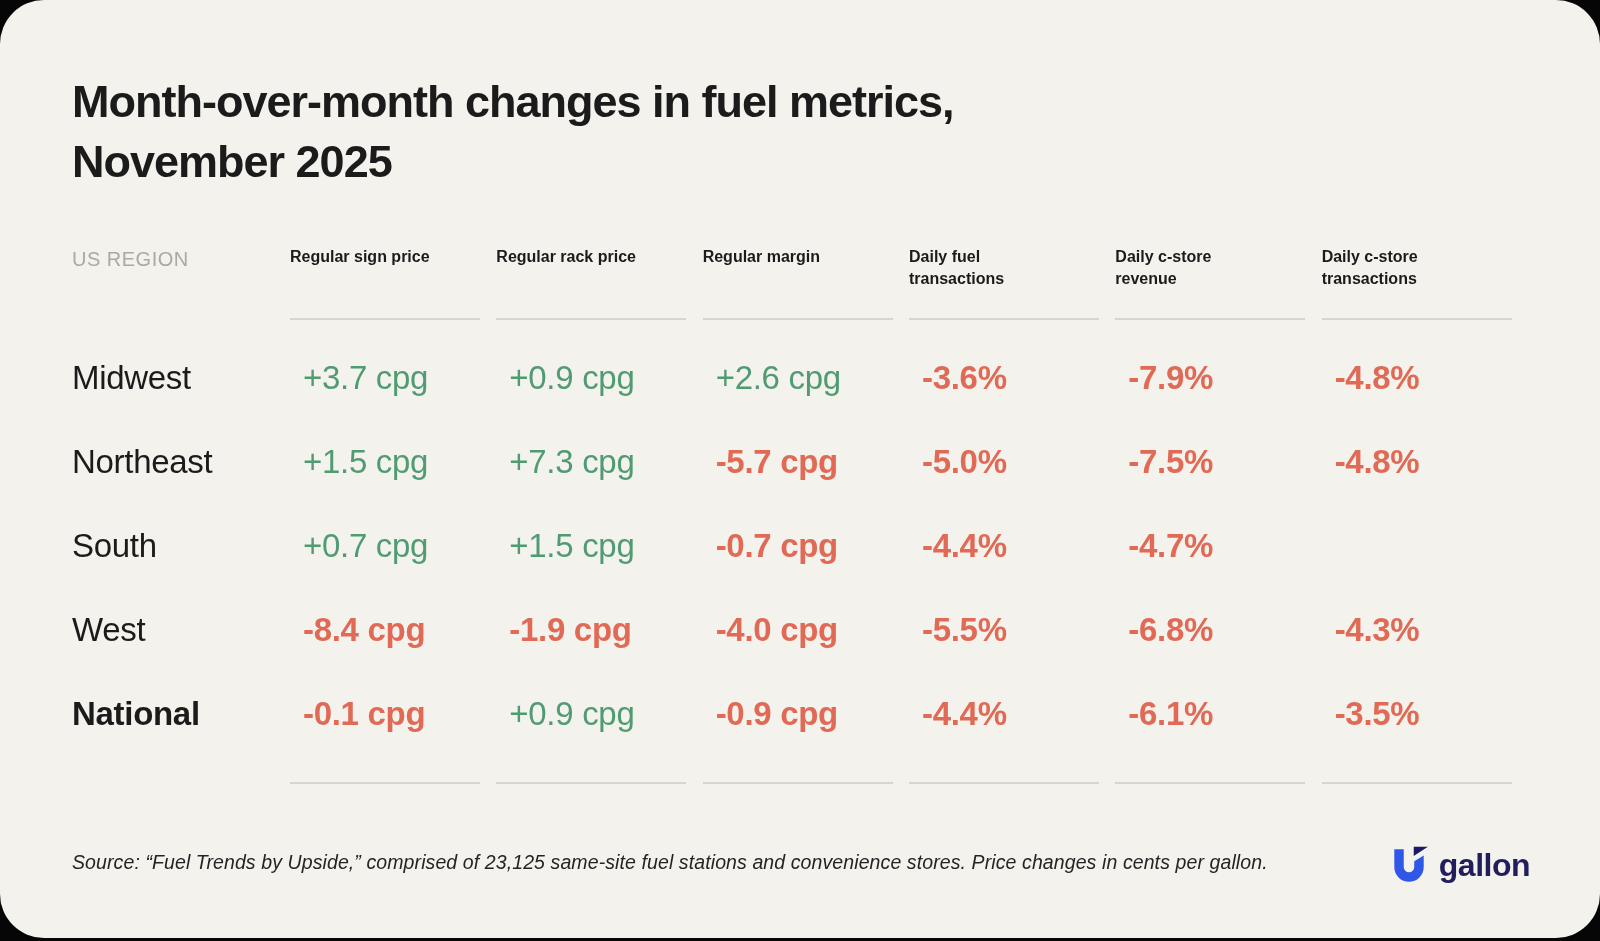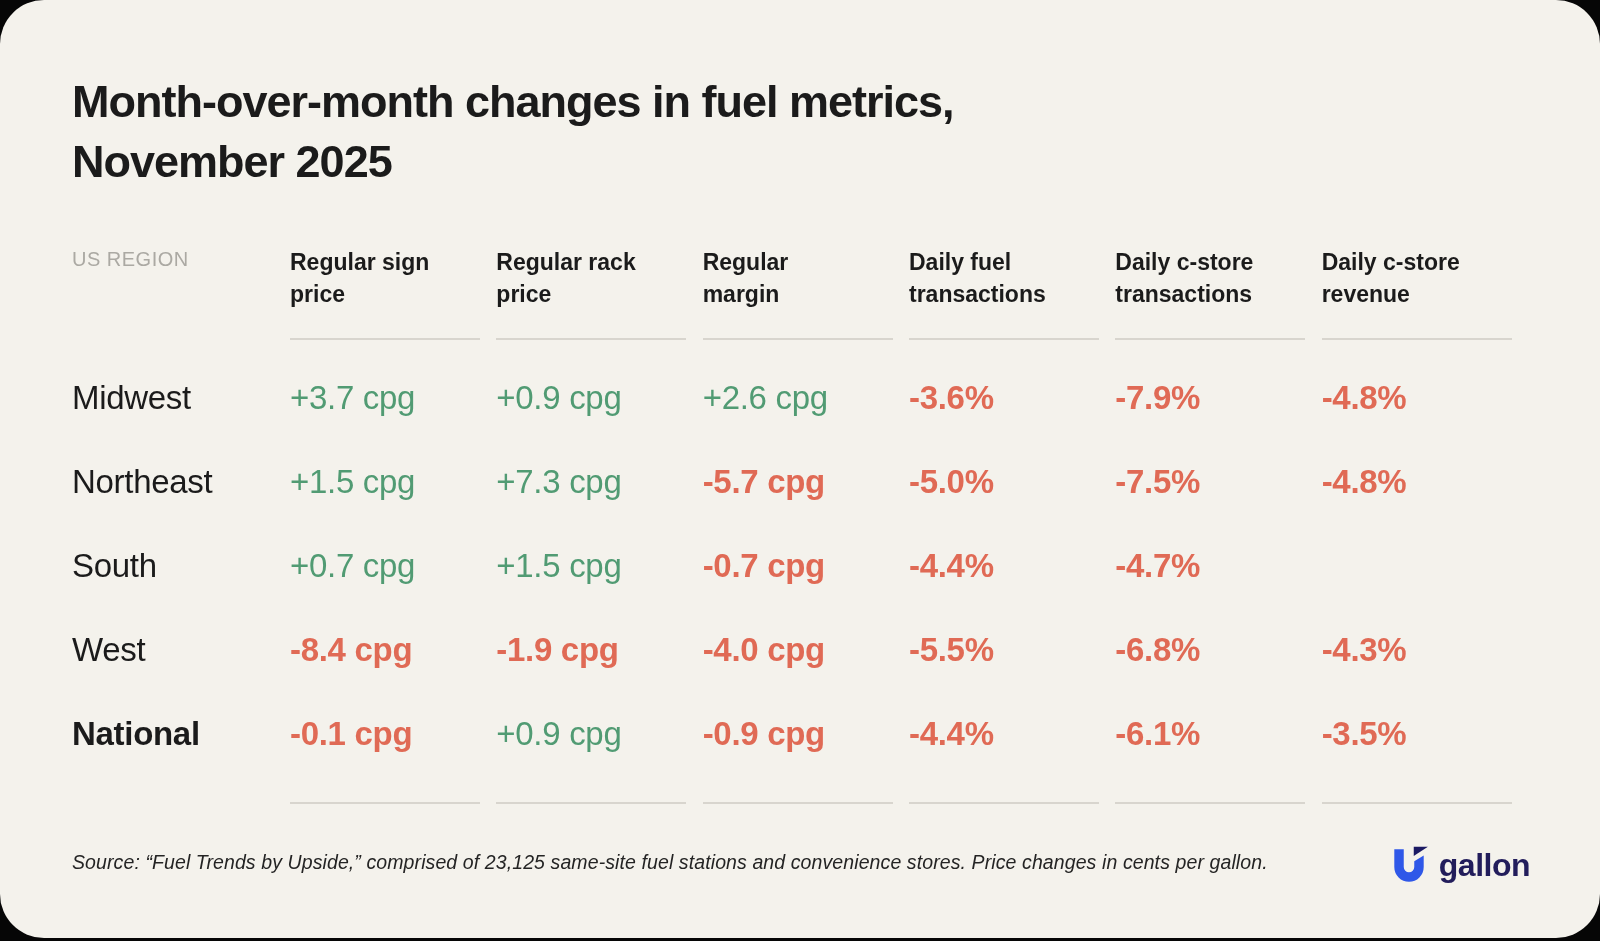--- a/index.html
+++ b/index.html
@@ -30,21 +30,21 @@
   }
   
   .grid-row {
     display: grid;
     grid-template-columns: 218px repeat(6, 1fr);
     align-items: end;
   }
   .thead { margin-top: 54px; }
   .th {
     position: relative;
-    font-size: 23px;
+    font-size: 16px;
     font-weight: 700;
     line-height: 1.4;
     color: var(--text, #1B1B1B);
     padding-bottom: 30px;
     align-self: stretch;
     display: flex;
     flex-direction: column;
     justify-content: flex-start;
   }
   .th-label { display: block; max-width: 160px; }
@@ -60,21 +60,21 @@
   }
   .rule {
     position: absolute;
     left: 0; bottom: 0;
     display: block;
     width: 190px;
     height: 2px;
     background: var(--rule, #D8D5CE);
   }
   .tbody { margin-top: 16px; }
-  .tr { height: 84px; align-items: center; }
+  .tr { height: 84px; align-items: center; gap: 13px; }
   .region {
     font-size: 33px;
     font-weight: 500;
     letter-spacing: -0.3px;
     color: var(--text, #1B1B1B);
   }
   .region.emph { font-weight: 700; }
   .td {
     font-size: 33px;
     font-weight: 500;
@@ -132,25 +132,25 @@
         </div>
         <div class="th">
           <span class="th-label">Regular margin</span>
           <i class="rule"></i>
         </div>
         <div class="th">
           <span class="th-label">Daily fuel transactions</span>
           <i class="rule"></i>
         </div>
         <div class="th">
+          <span class="th-label">Daily c-store revenue</span>
+          <i class="rule"></i>
+        </div>
+        <div class="th">
           <span class="th-label">Daily c-store transactions</span>
-          <i class="rule"></i>
-        </div>
-        <div class="th">
-          <span class="th-label">Daily c-store revenue</span>
           <i class="rule"></i>
         </div>
       </div>
 
     <div class="tbody">
 
     <div class="grid-row tr">
           <div class="region">Midwest</div>
           <div class="td pos">+3.7 cpg</div>
           <div class="td pos">+0.9 cpg</div>

